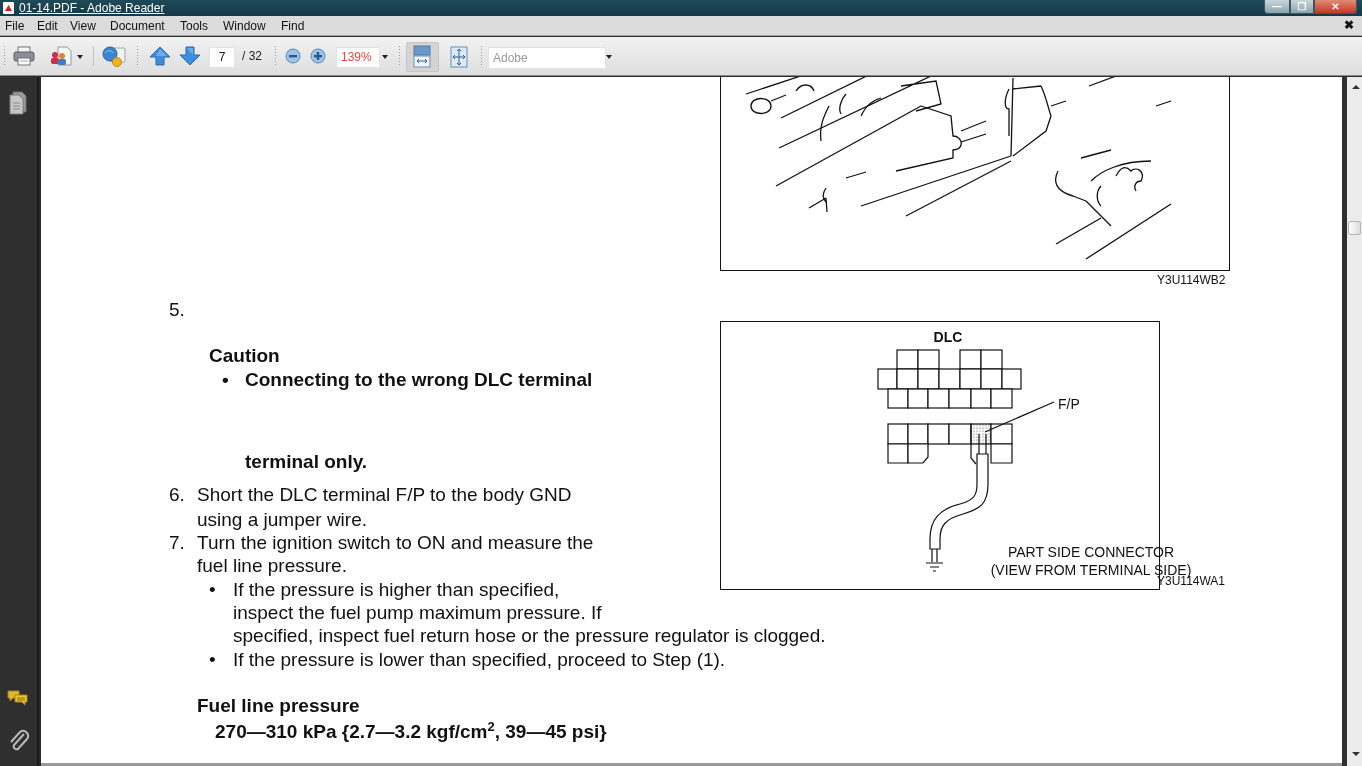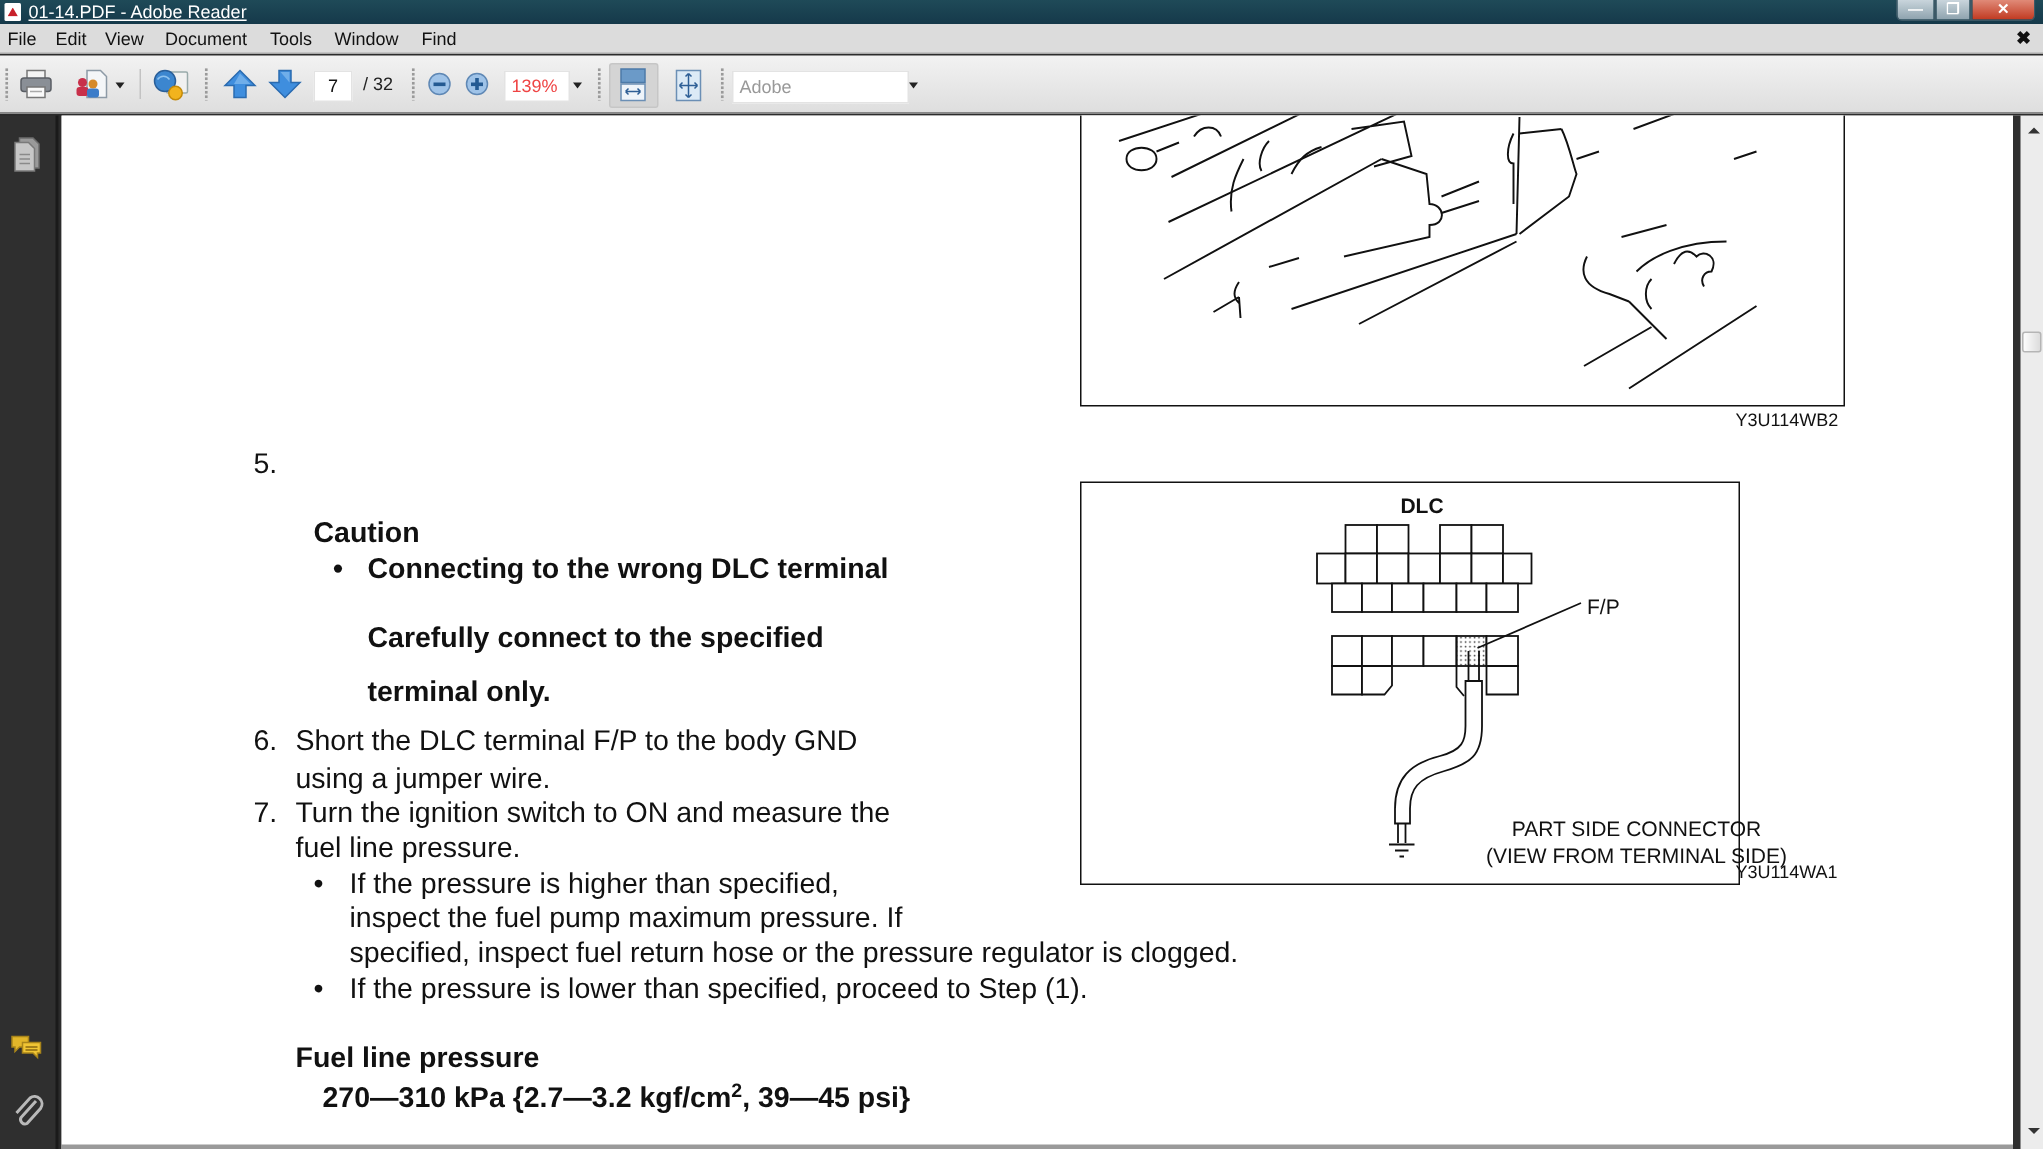--- a/index.html
+++ b/index.html
@@ -259,21 +259,20 @@
         <text x="370" y="253" text-anchor="middle" font-family="Liberation Sans, sans-serif" font-size="14" fill="#111">(VIEW FROM TERMINAL SIDE)</text>
       </svg>
     </div>
     <span class="fig-code" style="left:1116px;top:497px">Y3U114WA1</span>
 
     <span class="txt" style="left:128px;top:222px">5.</span>
 
     <span class="txt bold" style="left:168px;top:268px">Caution</span>
     <span class="txt bold" style="left:181px;top:292px">•</span>
     <span class="txt bold" style="left:204px;top:292px">Connecting to the wrong DLC terminal</span>
-    <span class="txt bold" style="left:204px;top:338px">Carefully connect to the specified</span>
     <span class="txt bold" style="left:204px;top:374px">terminal only.</span>
 
     <span class="txt" style="left:128px;top:407px">6.</span>
     <span class="txt" style="left:156px;top:407px">Short the DLC terminal F/P to the body GND</span>
     <span class="txt" style="left:156px;top:432px">using a jumper wire.</span>
 
     <span class="txt" style="left:128px;top:455px">7.</span>
     <span class="txt" style="left:156px;top:455px">Turn the ignition switch to ON and measure the</span>
     <span class="txt" style="left:156px;top:478px">fuel line pressure.</span>
 

